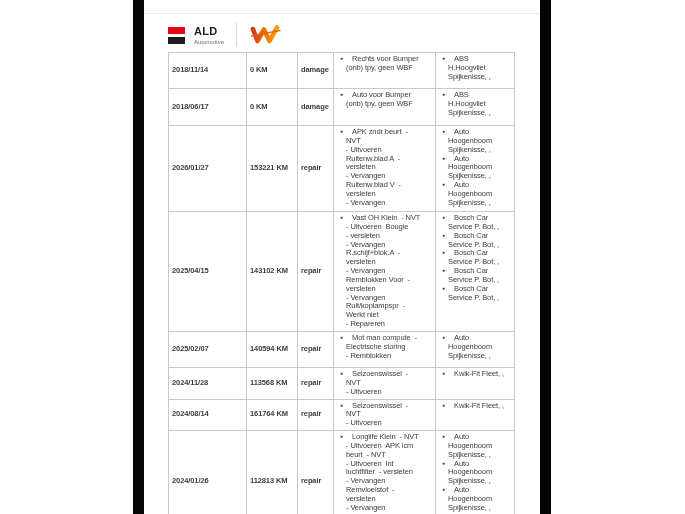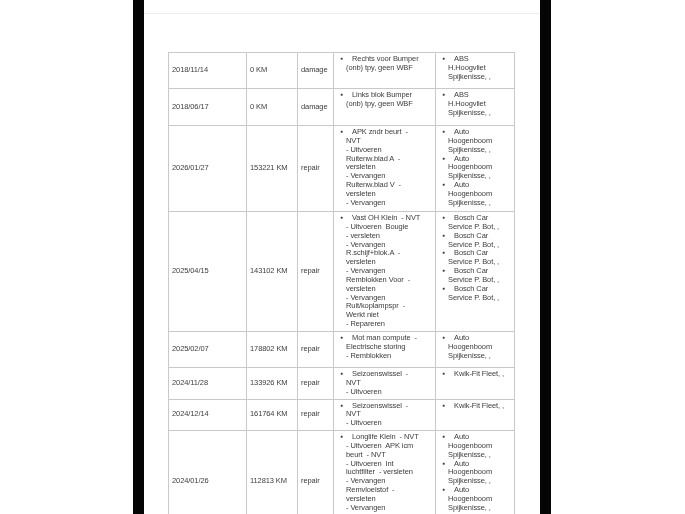--- a/index.html
+++ b/index.html
@@ -22,34 +22,57 @@
   .brand .sub{font-size:6px;color:#6b6b6b;margin-top:2px;}
   .hdr-divider{width:1px;height:24px;background:#d7d7d7;margin:0 3px;}
   .wlogo{width:34px;height:24px;flex:none;}
   
   table.grid{
     position:absolute;left:168px;top:52px;width:346px;
     border-collapse:collapse;table-layout:fixed;
     font-size:7.5px;line-height:1.18;letter-spacing:-0.1px;color:#3d3d3d;
   }
   table.grid td{border:1px solid #c9c9c9;padding:2px 3px;overflow:hidden;}
-  td.vmid{vertical-align:middle;}
+  td.vmid{vertical-align:middle;font-weight:bold;}
   td.vtop{vertical-align:top;padding-top:3px;}
   .bullet-item{display:flex;align-items:flex-start;}
   .bullet-item .b{flex:none;width:9px;text-align:center;font-size:6px;padding-top:1px;color:#3d3d3d;}
   .bullet-item .t{flex:1;white-space:pre-wrap;text-indent:6px;}
 </style>
 </head>
 <body>
 
 <div class="screen">
   <div class="bezel left"></div>
   <div class="bezel right"></div>
   <div class="top-hairline"></div>
 
+  <div class="hdr">
+    <div class="sgbox">
+      <div class="sg-red"></div>
+        <div class="sg-white"></div>
+        <div class="sg-black"></div>
+    </div>
+    <div class="brand">
+      <div class="nm">ALD</div>
+      <div class="sub">Automotive</div>
+    </div>
+    <div class="hdr-divider"></div>
+    <svg class="wlogo" viewBox="0 0 34 24">
+      <defs>
+        <linearGradient id="wg" x1="0" y1="0" x2="1" y2="0">
+          <stop offset="0" stop-color="#d6341c"></stop>
+          <stop offset="0.45" stop-color="#ee7203"></stop>
+          <stop offset="1" stop-color="#f6a000"></stop>
+        </linearGradient>
+      </defs>
+      <path d="M4 6 L8.5 18 L15 6.5 L20.5 18 L28 4.5" fill="none" stroke="url(#wg)" stroke-width="4.6" stroke-linecap="round" stroke-linejoin="round"></path>
+      <path d="M2.5 13 L31 7.5" fill="none" stroke="#e35a12" stroke-width="1.4" stroke-linecap="round" opacity="0.9"></path>
+    </svg>
+  </div>
 
   <table class="grid">
     <colgroup>
       <col style="width:78px">
         <col style="width:51px">
         <col style="width:36px">
       <col style="width:102px">
         <col style="width:79px">
     </colgroup>
     <tbody>
@@ -73,21 +96,21 @@
             </div>
           </td>
         </tr>
         <tr style="height: 37px;">
           <td class="vmid">2018/06/17</td>
           <td class="vmid">0 KM</td>
           <td class="vmid">damage</td>
           <td class="vtop">
             <div class="bullet-item">
               <span class="b" style="font-size: 5px;">●</span>
-              <span class="t">Links blok Bumper
+              <span class="t">Auto voor Bumper
 (onb) tpy, geen WBF</span>
             </div>
           </td>
           <td class="vtop">
             <div class="bullet-item">
               <span class="b" style="font-size: 5px;">●</span>
               <span class="t">ABS
 H.Hoogvliet
 Spijkenisse, ,</span>
             </div>
@@ -177,60 +200,60 @@
             </div>
             <div class="bullet-item">
               <span class="b" style="font-size: 5px;">●</span>
               <span class="t">Bosch Car
 Service P. Bot, ,</span>
             </div>
           </td>
         </tr>
         <tr style="height: 36px;">
           <td class="vmid">2025/02/07</td>
-          <td class="vmid">178802 KM</td>
+          <td class="vmid">140594 KM</td>
           <td class="vmid">repair</td>
           <td class="vtop">
             <div class="bullet-item">
               <span class="b" style="font-size: 5px;">●</span>
               <span class="t">Mot man compute  -
 Electrische storing
 - Remblokken</span>
             </div>
           </td>
           <td class="vtop">
             <div class="bullet-item">
               <span class="b" style="font-size: 5px;">●</span>
               <span class="t">Auto
 Hoogenboom
 Spijkenisse, ,</span>
             </div>
           </td>
         </tr>
         <tr style="height: 29px;">
           <td class="vmid">2024/11/28</td>
-          <td class="vmid">133926 KM</td>
+          <td class="vmid">113568 KM</td>
           <td class="vmid">repair</td>
           <td class="vtop">
             <div class="bullet-item">
               <span class="b" style="font-size: 5px;">●</span>
               <span class="t">Seizoenswissel  -
 NVT
 - Uitvoeren</span>
             </div>
           </td>
           <td class="vtop">
             <div class="bullet-item">
               <span class="b" style="font-size: 5px;">●</span>
               <span class="t">Kwik-Fit Fleet, ,</span>
             </div>
           </td>
         </tr>
         <tr style="height: 28px;">
-          <td class="vmid">2024/12/14</td>
+          <td class="vmid">2024/08/14</td>
           <td class="vmid">161764 KM</td>
           <td class="vmid">repair</td>
           <td class="vtop">
             <div class="bullet-item">
               <span class="b" style="font-size: 5px;">●</span>
               <span class="t">Seizoenswissel  -
 NVT
 - Uitvoeren</span>
             </div>
           </td>

